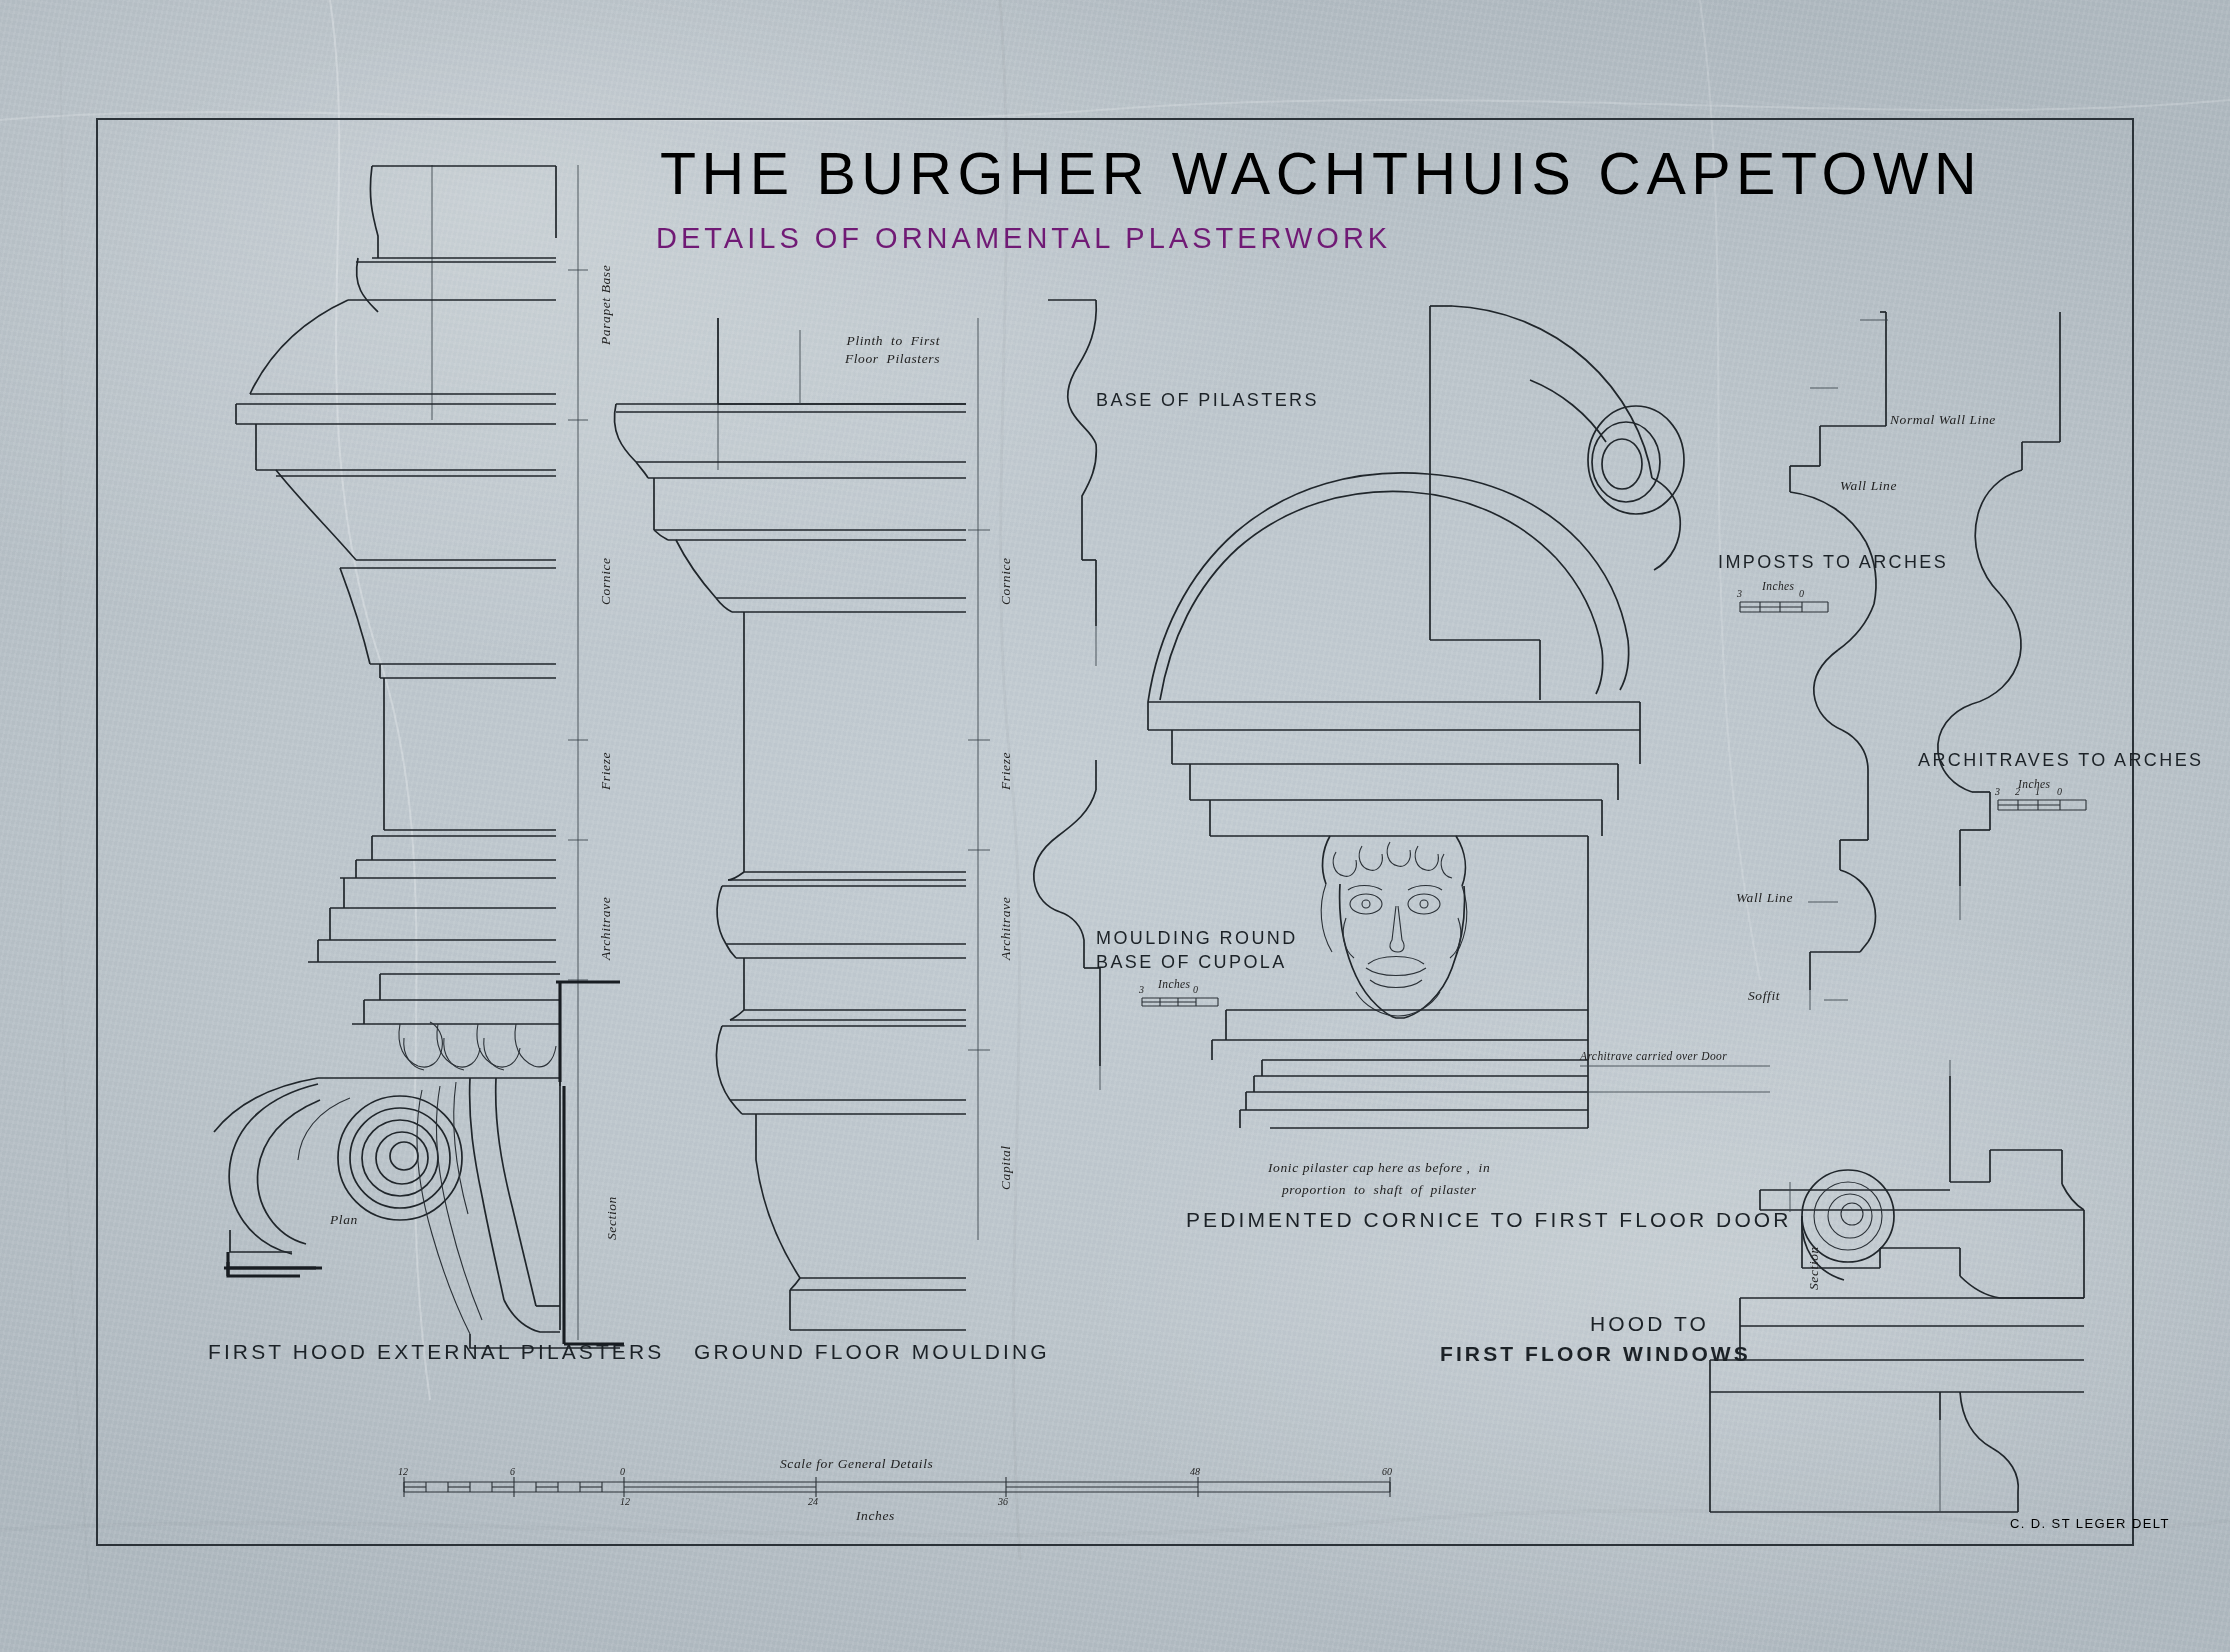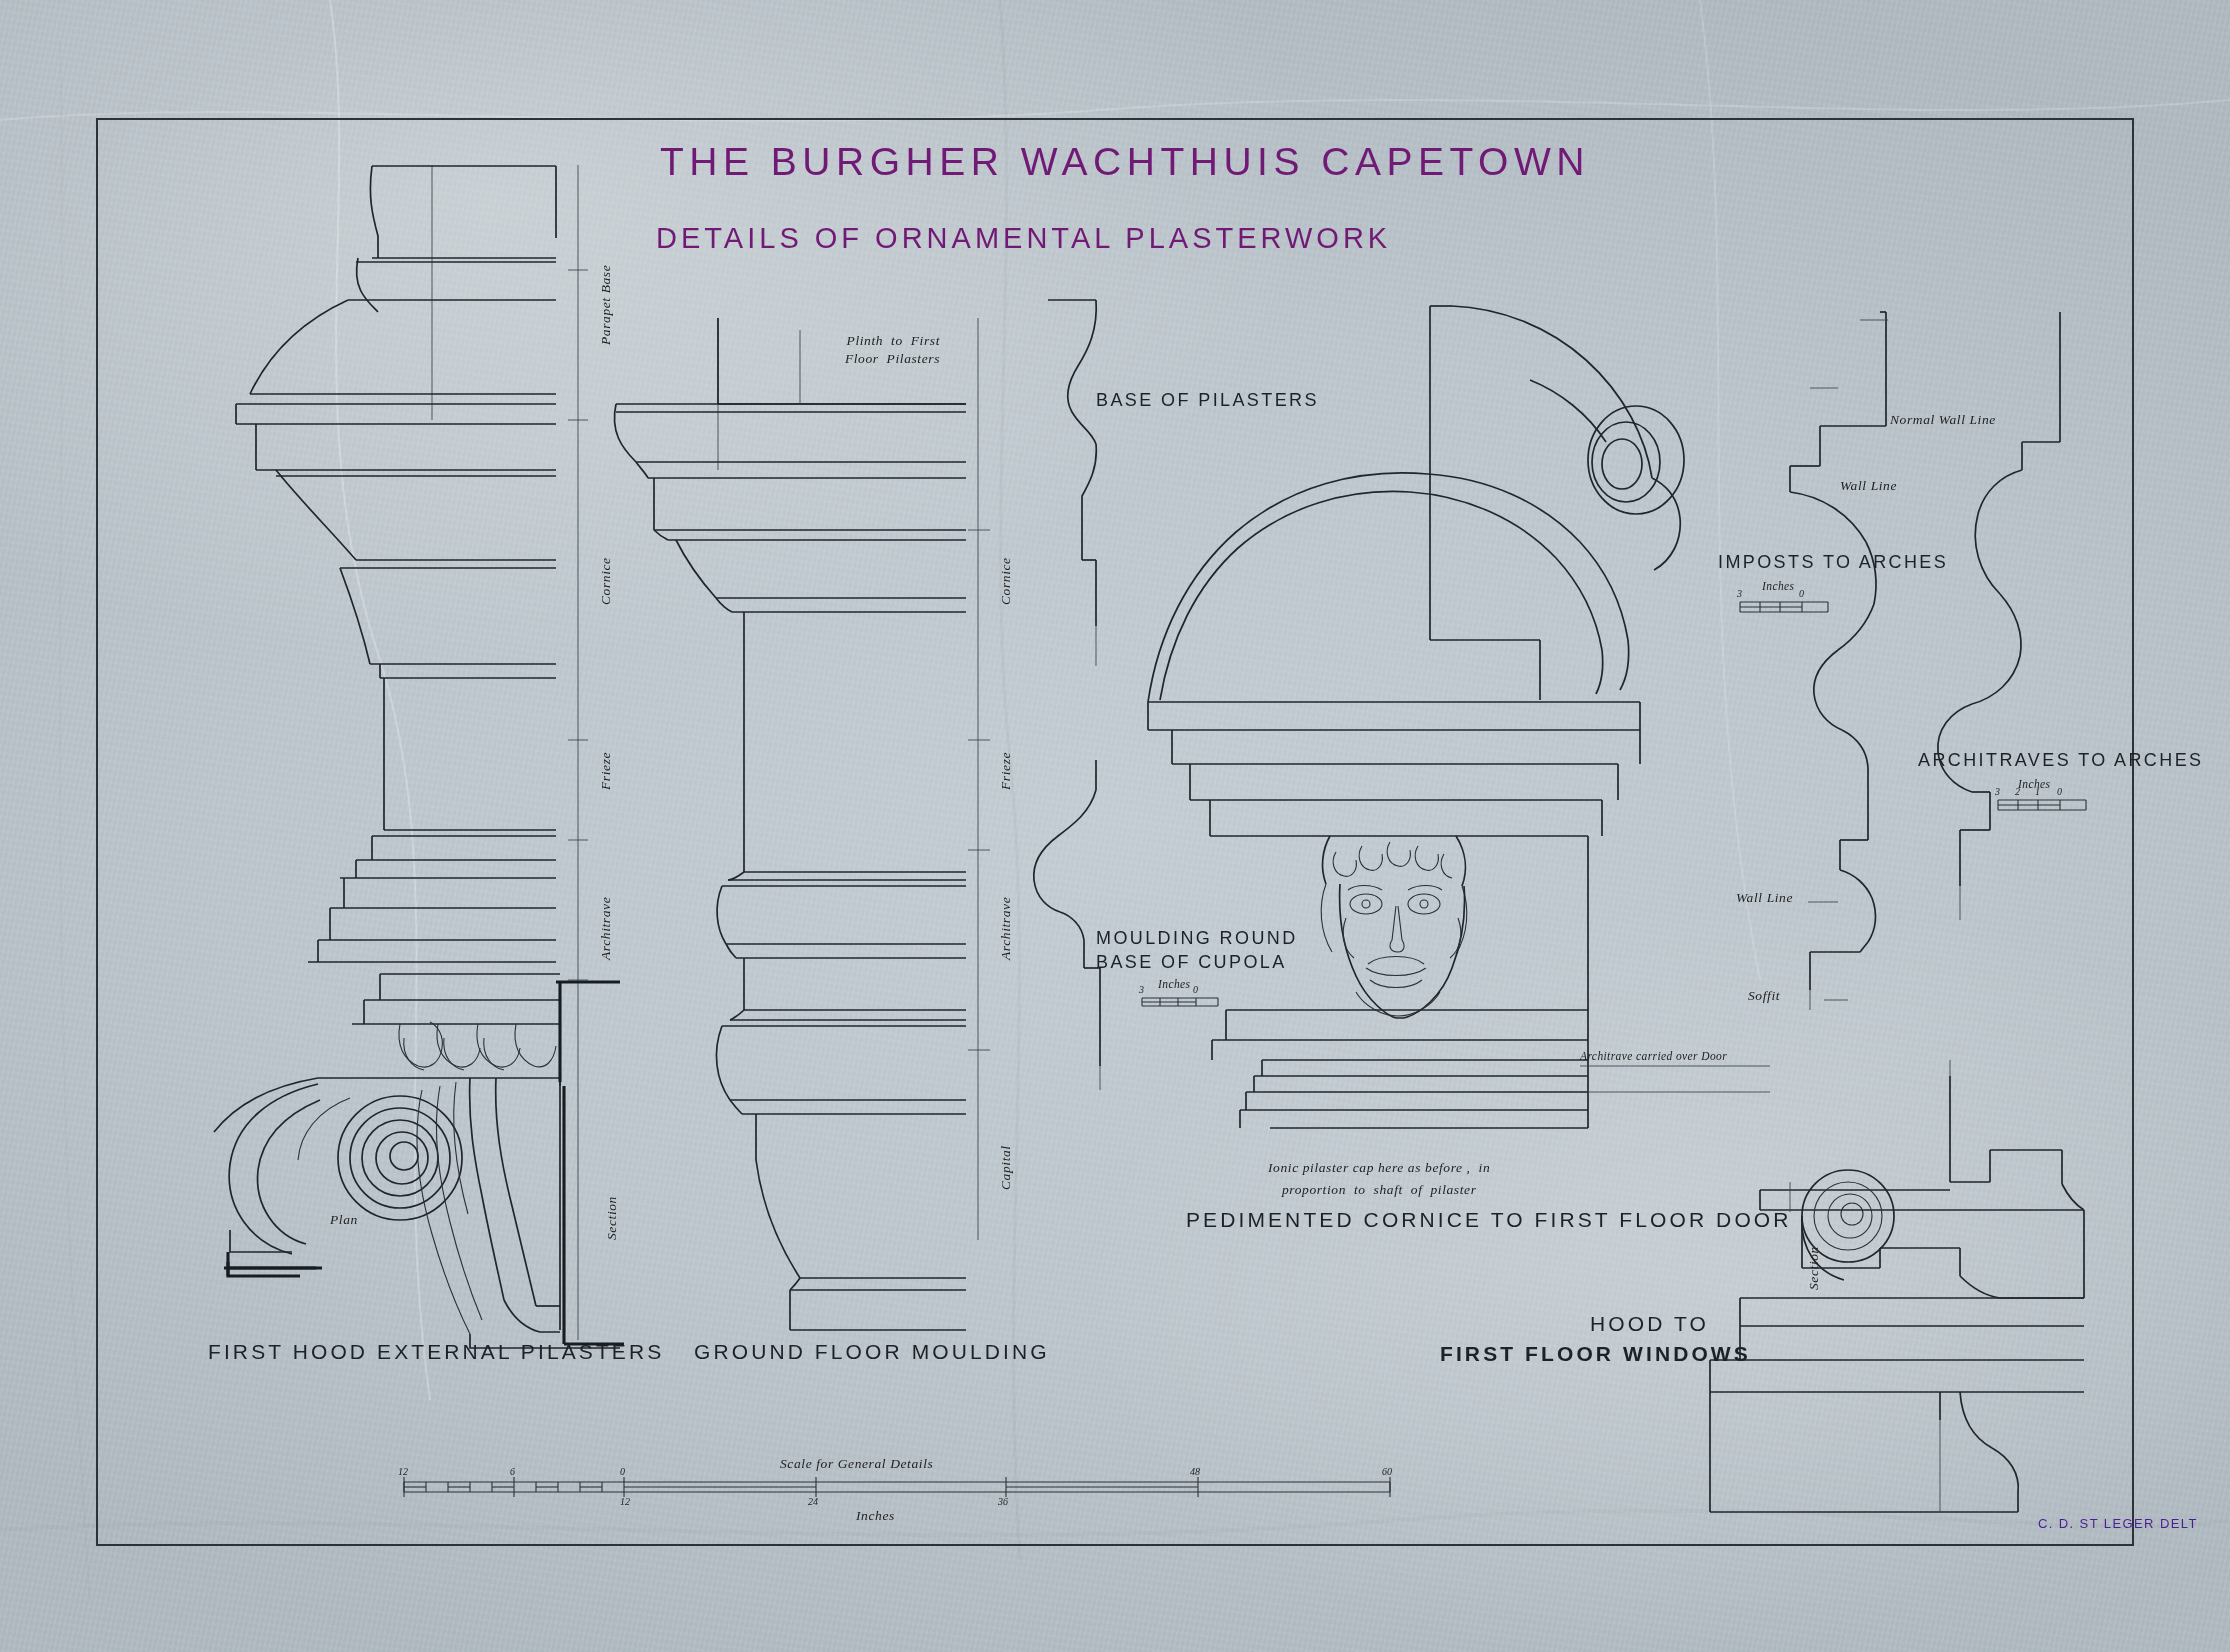--- a/index.html
+++ b/index.html
@@ -35,32 +35,32 @@
   }
   svg.draw{position:absolute;left:0;top:0;width:2230px;height:1652px;pointer-events:none;}
   .ln{fill:none;stroke:#20262b;stroke-width:1.7;}
   .ln-thin{fill:none;stroke:#2a3036;stroke-width:1.1;}
   .ln-hair{fill:none;stroke:#39424a;stroke-width:.85;}
   .ln-heavy{fill:none;stroke:#181d22;stroke-width:3.1;}
 
   
   .t{position:absolute;color:#1d2328;white-space:pre;}
   .title{
-    font-size:39px;letter-spacing:5.5px;
+    font-size:59px;letter-spacing:5.5px;
     font-family:"Liberation Sans", sans-serif;font-weight:400;
-    color:#701a75;
+    color:#000000;
   }
   .subtitle{font-size:29px;letter-spacing:4px;color:#701a75;}
   .caption{font-size:21px;letter-spacing:3.1px;color:#1c2227;}
   .caption-sm{font-size:18px;letter-spacing:2.4px;color:#1c2227;}
   .ital{font-style:italic;font-size:13.5px;letter-spacing:.6px;color:#222;font-family:"Liberation Serif", serif;}
   .ital-sm{font-style:italic;font-size:11.5px;letter-spacing:.4px;color:#222;font-family:"Liberation Serif", serif;}
   .vert{transform-origin:0 0;}
   .scalenum{font-size:10px;font-style:italic;color:#222;font-family:"Liberation Serif", serif;}
-  .delt{font-size:13px;letter-spacing:1.4px;color:#4c1d95;margin-left:28px;}
+  .delt{font-size:13px;letter-spacing:1.4px;color:#000000;}
   .center{text-align:right;}
 </style>
 </head>
 <body>
 
 <div id="sheet"></div>
 <div id="grain"></div>
 
 <svg id="creases" class="draw">
   <path class="ln-hair" style="stroke:rgba(255,255,255,.55);stroke-width:2" d="M330,0 C 360,200 300,420 380,660 C 450,880 390,1120 430,1400"></path>

